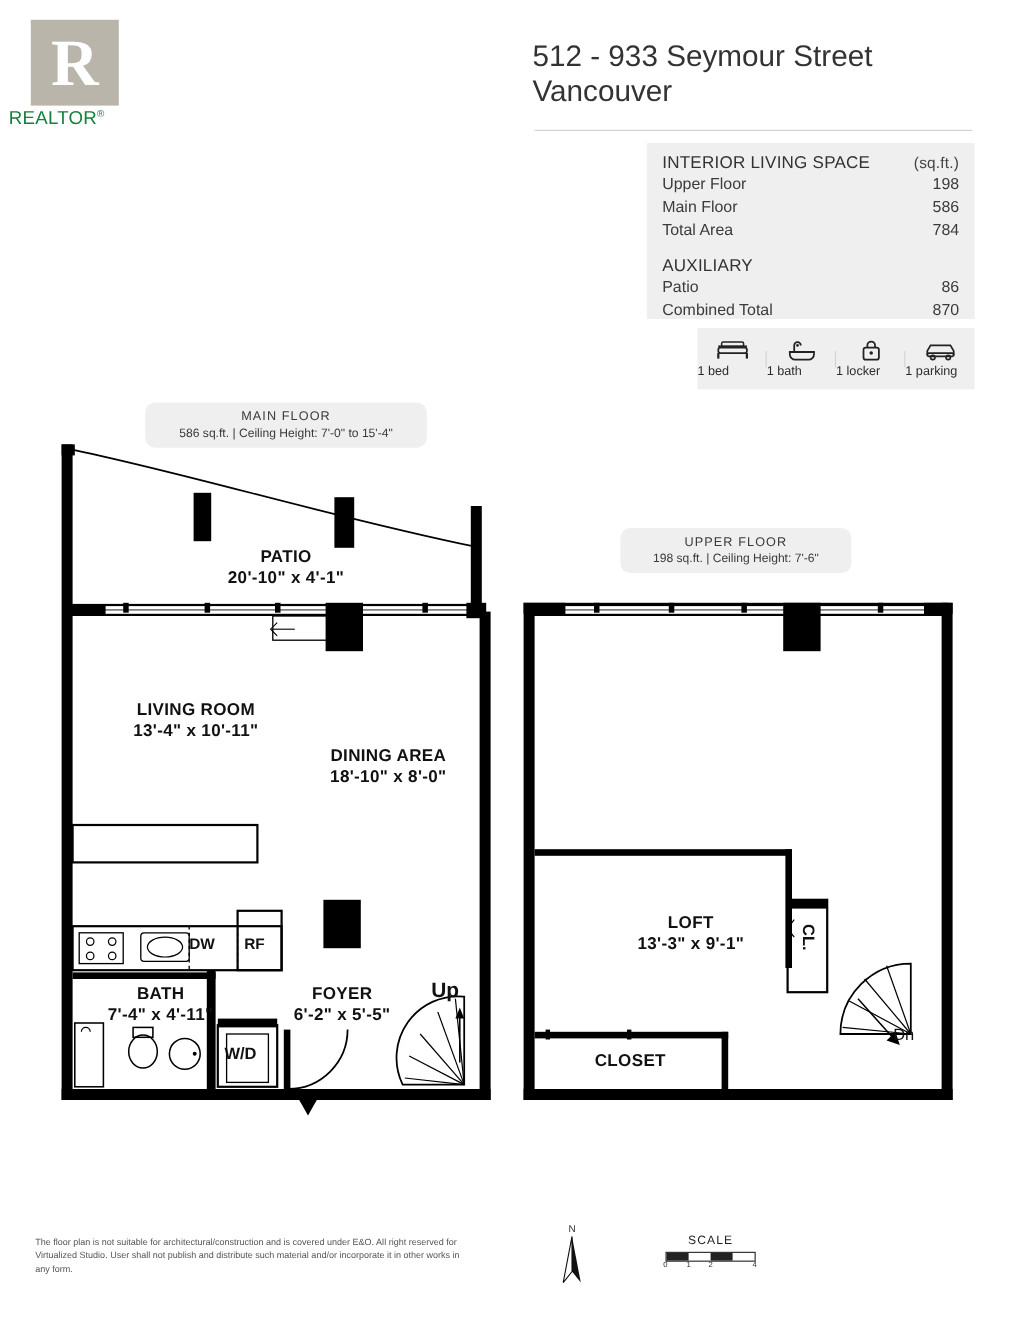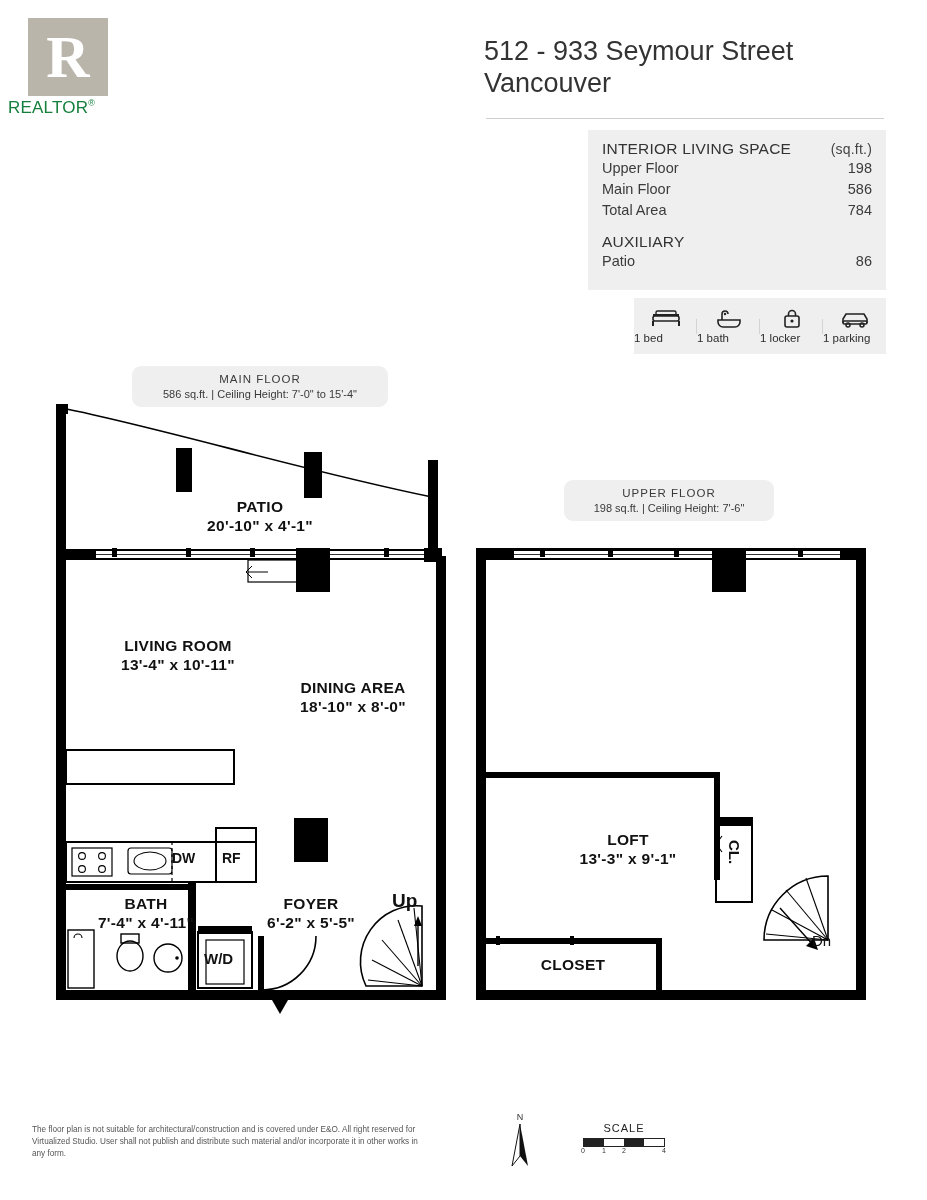--- a/index.html
+++ b/index.html
@@ -97,21 +97,21 @@
 
   .small-cap { position:absolute; font-size:14px; font-weight:700; color:#111; }
 
   
   .disclaimer {
     position:absolute; left:32px; top:1124px; width:400px;
     font-size:8.2px; color:#555; line-height:1.45;
   }
   .north { position:absolute; left:495px; top:1112px; width:50px; height:62px; }
   .north-n { position:absolute; left:0; top:0; width:50px; text-align:center; font-size:9px; color:#333; }
-  .scalebox { position:absolute; left:574px; top:1122px; width:100px; }
+  .scalebox { position:absolute; left:596px; top:1122px; width:100px; }
   .scalebox .lbl { text-align:center; font-size:11px; letter-spacing:1px; color:#222; }
   .scalebar { margin-top:4px; width:82px; height:9px; border:1px solid #222; margin-left:9px; display:flex; }
   .scalebar i { flex:1 1 0; height:100%; display:block; }
   .scalebar i.on { background:#222; }
   .scaleticks { position:relative; width:100px; height:10px; }
   .scaleticks span { position:absolute; top:0; font-size:7px; color:#333; }
 </style>
 </head>
 <body>
 
@@ -149,20 +149,24 @@
       <span>784</span>
     </div>
     <div class="gap"></div>
     <div class="hdr">
       <span>AUXILIARY</span>
       <span class="unit"></span>
     </div>
     <div class="row">
       <span>Patio</span>
       <span>86</span>
+    </div>
+    <div class="row">
+      <span>Combined Total</span>
+      <span>870</span>
     </div>
   </div>
 
   <div class="icons">
     <div class="icon-cell">
       <svg width="30" height="20" viewBox="0 0 30 20">
         <rect x="2" y="5" width="26" height="2" fill="#222"></rect>
         <rect x="2" y="7" width="26" height="5" rx="2" fill="none" stroke="#222" stroke-width="1.6"></rect>
         <rect x="1" y="12" width="2" height="5" fill="#222"></rect>
         <rect x="27" y="12" width="2" height="5" fill="#222"></rect>

